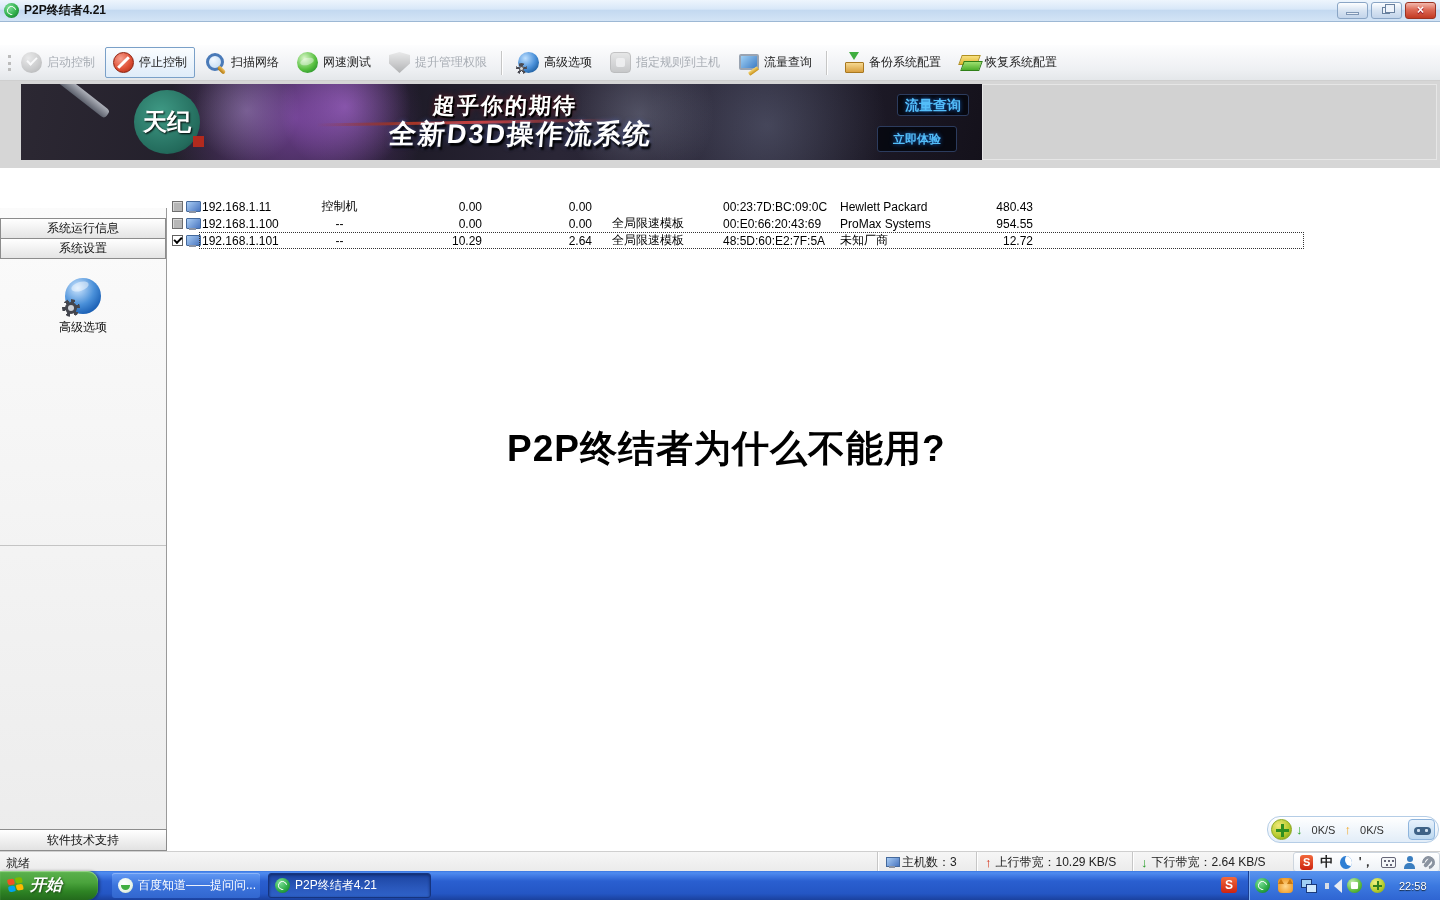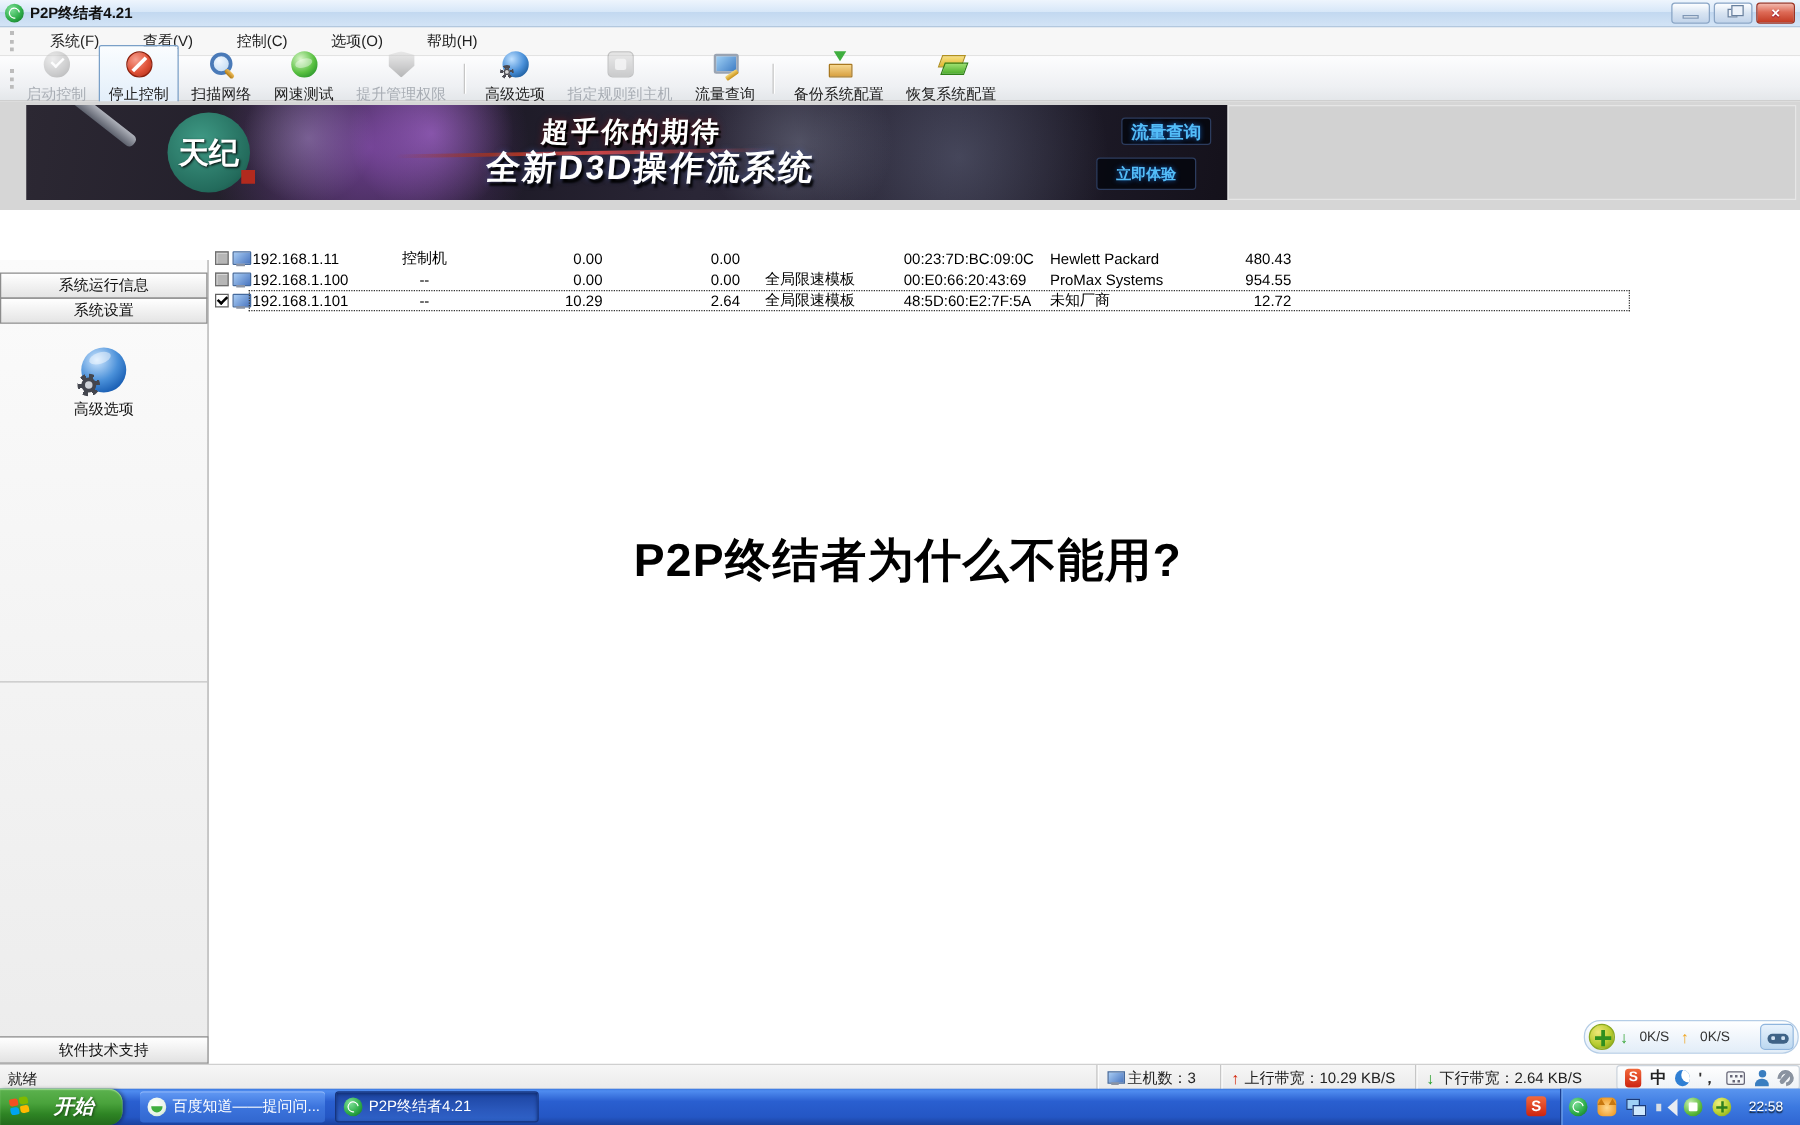--- a/index.html
+++ b/index.html
@@ -32,21 +32,21 @@
   .menubar { position:absolute; left:0; top:22px; right:0; height:23px; background:#f7f7f7;
     border-bottom:1px solid #e3e3e3; display:flex; align-items:center; }
   .grip { height:16px; border-left:3px dotted #bcbcbc; margin-left:8px; }
   .menu-item { font-size:12px; color:#222; padding:3px 13px; margin-left:9px; cursor:default; }
   .menu-item:first-of-type { margin-left:16px; }
 
   
   .toolbar { position:absolute; left:0; top:45px; right:0; height:36px;
     background:linear-gradient(180deg,#fdfdfe,#eef0f3 70%,#e4e7ea);
     border-bottom:1px solid #cfcfcf; display:flex; align-items:center; }
-  .tbtn { display:flex; align-items:center; gap:5px; padding:4px 7px; font-size:12px; color:#222; border:1px solid transparent; border-radius:2px; margin-left:2px;flex-direction:column; }
+  .tbtn { display:flex; align-items:center; gap:5px; padding:4px 7px; font-size:12px; color:#222; border:1px solid transparent; border-radius:2px; margin-left:2px; }
   .tbtn.active { border-color:#7aa0c8; background:linear-gradient(180deg,#fafdff,#dfecf9); }
   .tbtn.disabled { color:#a8adb4; }
   .tsep { width:1px; height:24px; background:#c6c6c6; margin:0 6px; box-shadow:1px 0 0 #fff; }
   .ticon { width:21px; height:21px; position:relative; flex:none; }
   .disabled .ticon { filter:grayscale(1) opacity(.5); }
   
   .i-check { background:radial-gradient(circle at 35% 30%,#d8dde4,#9aa2ad 60%,#6c7480); border-radius:50%; }
   .i-check::after { content:""; position:absolute; left:6px; top:5px; width:8px; height:4px; border-left:2px solid #fff; border-bottom:2px solid #fff; transform:rotate(-45deg); }
   .i-stop { background:radial-gradient(circle at 35% 30%,#f6a090,#e05238 55%,#a82812); border-radius:50%; border:1px solid #8c1f0c; }
   .i-stop::after { content:""; position:absolute; left:2px; top:8px; width:15px; height:3px; background:#fff; transform:rotate(-45deg); }
@@ -196,21 +196,21 @@
   .ime-user::after { content:""; position:absolute; left:1px; bottom:0; width:11px; height:6px; border-radius:5px 5px 0 0; background:#3a7ec0; }
   .ime-wrench { width:13px; height:13px; position:relative; }
   .ime-wrench::before { content:""; position:absolute; left:5px; top:1px; width:4px; height:11px; background:#8a93a0; transform:rotate(40deg); border-radius:2px; }
   .ime-wrench::after { content:""; position:absolute; left:1px; top:0; width:7px; height:7px; border:3px solid #8a93a0; border-radius:50%; border-bottom-color:transparent; transform:rotate(40deg); }
 
   
   .taskbar { position:absolute; left:0; bottom:0; width:1440px; height:29px;
     background:linear-gradient(180deg,#3a77e0 0%,#4f8cf0 6%,#2a5fd0 35%,#2456c4 78%,#1a419e 100%); }
   .startbtn { position:absolute; left:0; top:0; width:98px; height:29px; border-radius:0 11px 11px 0;
     background:linear-gradient(180deg,#5cb24e 0%,#4aa33c 40%,#2e8424 70%,#236a1c 100%);
-    box-shadow:inset 0 1px 1px #9ad88c, 2px 0 3px rgba(0,0,0,.35); display:flex; align-items:center; gap:19px; padding-left:8px; }
+    box-shadow:inset 0 1px 1px #9ad88c, 2px 0 3px rgba(0,0,0,.35); display:flex; align-items:center; gap:6px; padding-left:8px; }
   .winflag { width:16px; height:15px; display:grid; grid-template-columns:7px 7px; grid-template-rows:6px 6px; gap:1px; transform:rotate(-8deg) skewY(-4deg); }
   .winflag i { border-radius:1px 3px 1px 3px; }
   .wf1 { background:#f25022; } .wf2 { background:#7fba00; } .wf3 { background:#00a4ef; } .wf4 { background:#ffb900; }
   .start-label { color:#fff; font-size:16px; font-weight:bold; font-style:italic; text-shadow:1px 1px 2px #1d4a16; }
   .task { position:absolute; top:2px; height:25px; border-radius:3px; display:flex; align-items:center; gap:5px; padding:0 6px;
     font-size:12px; color:#fff; white-space:nowrap; overflow:hidden; }
   .task.t1 { left:112px; width:148px; background:linear-gradient(180deg,#639af4,#3c74dd 50%,#3267cf); box-shadow:inset 0 1px 0 #8cb4f8; }
   .task.t2 { left:268px; width:163px; background:linear-gradient(180deg,#1c44a0,#2a58bc 60%,#2f62c8); box-shadow:inset 0 1px 3px #102a68; border:1px solid #16347e; }
   .task-icon { width:15px; height:15px; border-radius:50%; flex:none; position:relative; }
   .baidu-icon { background:radial-gradient(circle at 40% 35%, #ffffff, #e8f4e8 60%, #bcd8bc); }
@@ -253,28 +253,20 @@
           </div>
         <div class="wbtn">
             <span class="rest"></span>
           </div>
         <div class="wbtn close">
             <span>×</span>
           </div>
       </div>
     </div>
 
-    <div class="menubar">
-      <div class="grip"></div>
-      <span class="menu-item">系统(F)</span>
-      <span class="menu-item">查看(V)</span>
-      <span class="menu-item">控制(C)</span>
-      <span class="menu-item">选项(O)</span>
-      <span class="menu-item">帮助(H)</span>
-    </div>
 
     <div class="toolbar">
       <div class="grip"></div>
       <div class="tbtn disabled">
         <span class="ticon i-check"></span>
         <span>启动控制</span>
       </div>
       <div class="tbtn active">
         <span class="ticon i-stop"></span>
         <span>停止控制</span>

